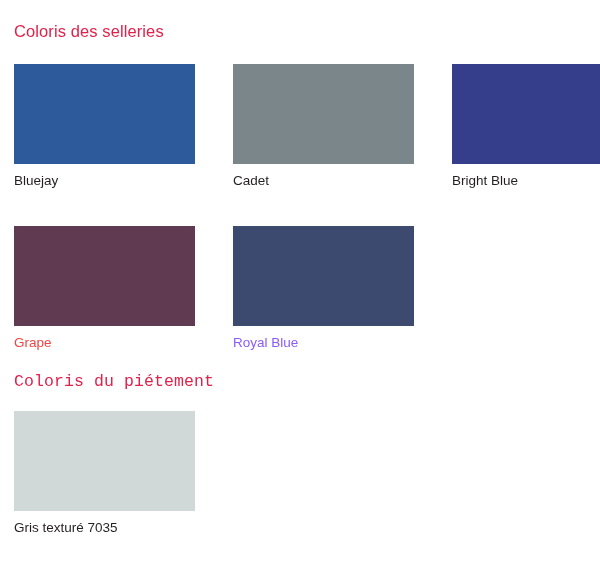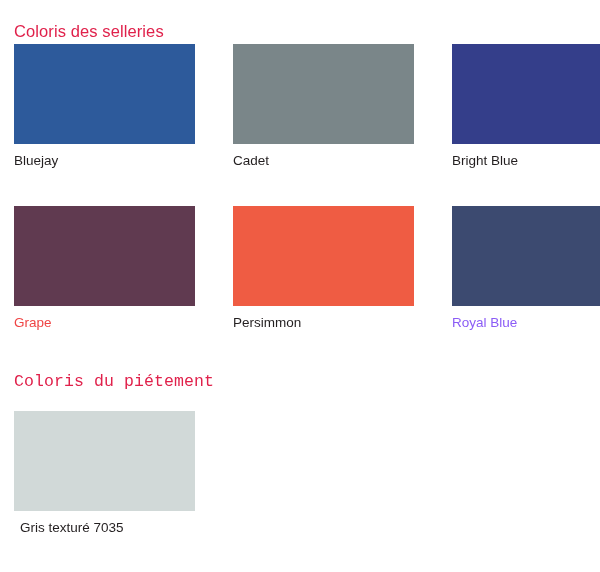--- a/index.html
+++ b/index.html
@@ -41,21 +41,21 @@
   
   .swatch-grid {
     position: absolute;
     left: 14px;
     width: 574px;
     display: grid;
     grid-template-columns: 181px 181px 178px;
     column-gap: 18px;
   }
   #grid-upholstery {
-    top: 44px;
+    top: 64px;
     grid-template-rows: auto auto;
     row-gap: 24px;
     gap: 38px;
   }
   #grid-base {
     top: 411px;
   }
 
   .swatch-cell {
     display: block;
@@ -101,34 +101,30 @@
     <div class="swatch-cell">
       <span class="swatch-chip" style="background-color: rgb(52, 62, 138);"></span>
       <span class="swatch-label" style="color: rgb(35, 31, 32);">Bright Blue</span>
     </div>
 
     <div class="swatch-cell">
       <span class="swatch-chip" style="background-color: rgb(96, 58, 80);"></span>
       <span class="swatch-label" style="color: #ef4444;">Grape</span>
     </div>
 
-    <div class="swatch-cell">
-      <span class="swatch-chip" style="background-color: rgb(239, 92, 67);"></span>
-      <span class="swatch-label" style="color: rgb(35, 31, 32);">Persimmon</span>
-    </div>
 
     <div class="swatch-cell">
       <span class="swatch-chip" style="background-color: rgb(60, 74, 112);"></span>
       <span class="swatch-label" style="color: #8b5cf6;">Royal Blue</span>
     </div>
   </div>
 
   <h2 class="section-title" id="title-base" style="color: rgb(224, 33, 75);">Coloris du piétement</h2>
 
   <div class="swatch-grid" id="grid-base">
 
     <div class="swatch-cell">
       <span class="swatch-chip" style="background-color: rgb(209, 217, 216);"></span>
-      <span class="swatch-label" style="color: rgb(35, 31, 32); margin-left: 6px;">Gris texturé 7035</span>
+      <span class="swatch-label" style="color: rgb(35, 31, 32);">Gris texturé 7035</span>
     </div>
   </div>
 
 </div>
 
 </body></html>

